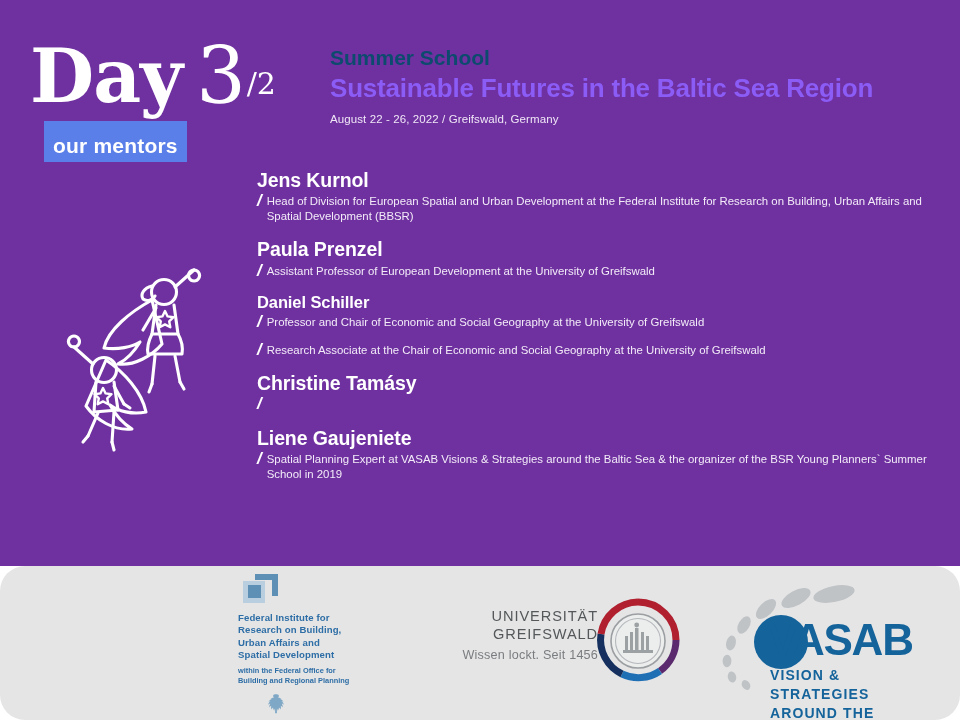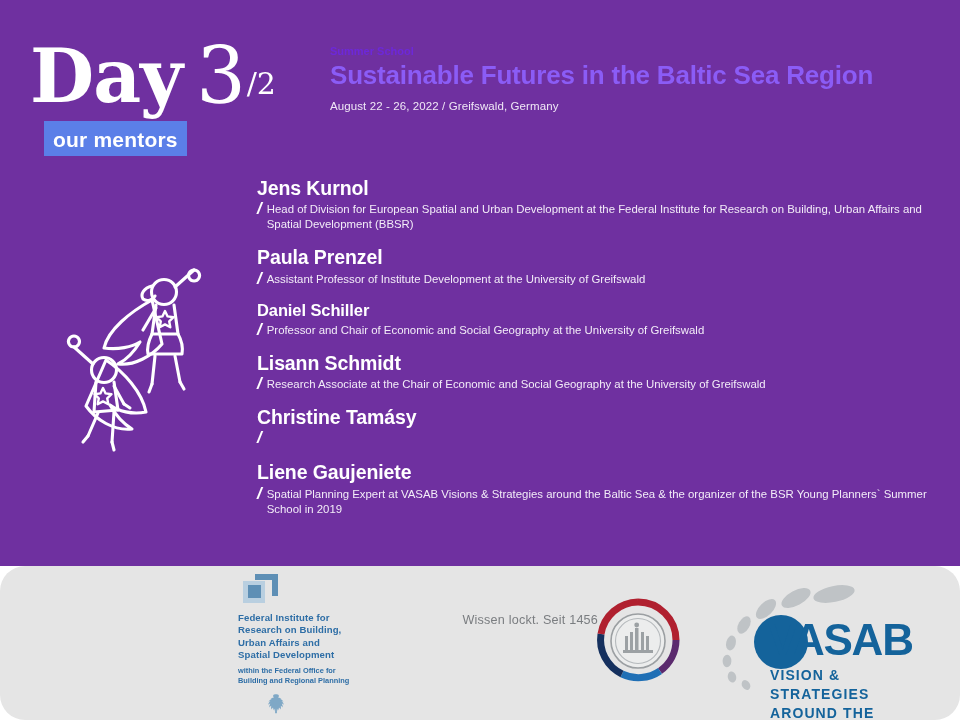--- a/index.html
+++ b/index.html
@@ -47,41 +47,41 @@
   }
   .mentors-tag {
     display:inline-block;
     margin-top:10px;
     margin-left:14px;
     background:#5b7fe8;
     color:#ffffff;
     font-weight:700;
     font-size:21px;
     letter-spacing:0.2px;
-    padding:7px 9px 4px 9px;
+    padding:13px 9px 4px 9px;
   }
 
   
   .school { position:absolute; left:330px; top:44px; width:620px; }
   .school .l1, .school .l2 {
-    color:#6d28d9; font-weight:700; font-size:11px; line-height:1.35;
+    color:#0c4a6e; font-weight:700; font-size:21px; line-height:1.35;
   }
   .school .title {
     color:#8b5cf6; font-weight:700; font-size:26px; line-height:1.22;
     margin-top:1px; letter-spacing:-0.2px; white-space:nowrap;
   }
   .school .date {
     color:#f0e7f6; font-size:11.5px; margin-top:8px; letter-spacing:0.1px;
   }
 
   
   .heroes { position:absolute; left:48px; top:252px; width:190px; height:205px; }
 
   
-  .mentors { position:absolute; left:257px; top:176px; width:680px; }
+  .mentors { position:absolute; left:257px; top:168px; width:680px; }
   .mentor { margin-bottom:13px; }
   .mentor:last-child { margin-bottom:0;margin-top:14px; }
   .m-name {
     color:#ffffff; font-weight:700; font-size:19.5px; line-height:1.25;
     letter-spacing:-0.1px;
   }
   .mentor.small .m-name { font-size:16.5px; }
   .m-role {
     color:#f3ecf8; font-size:11.4px; line-height:1.32; margin-top:2px;
     display:flex; align-items:flex-start;
@@ -225,34 +225,33 @@
           <span>Head of Division for European Spatial and Urban Development at the Federal Institute for Research on Building,</span>
           <span>Urban Affairs and Spatial Development (BBSR)</span>
         </span>
       </div>
     </div>
 
     <div class="mentor">
       <div class="m-name">Paula Prenzel</div>
       <div class="m-role">
         <span class="m-slash">/</span>
-        <span class="m-roletext">Assistant Professor of Institute Development at the University of Greifswald</span>
+        <span class="m-roletext">Assistant Professor of European Development at the University of Greifswald</span>
       </div>
     </div>
 
     <div class="mentor small">
       <div class="m-name">Daniel  Schiller</div>
       <div class="m-role">
         <span class="m-slash">/</span>
         <span class="m-roletext">Professor and Chair of Economic and Social Geography at the University of Greifswald</span>
       </div>
     </div>
 
     <div class="mentor">
-      <div class="m-name">Lisann Schmidt</div>
       <div class="m-role">
         <span class="m-slash">/</span>
         <span class="m-roletext">Research Associate at the Chair of Economic and Social Geography at the University of Greifswald</span>
       </div>
     </div>
 
     <div class="mentor">
       <div class="m-name">Christine Tamásy</div>
       <div class="m-role">
         <span class="m-slash">/</span>
@@ -307,20 +306,21 @@
                    .1-1.4-.2-2.8-.9-4 .8 .2 1.5 .6 2.1 1.2
                    -.3-1.5-1.1-2.8-2.3-3.8 .7 .1 1.4 .3 2 .7
                    -.7-1.2-1.8-2.2-3.2-2.8 .4-.1 .9-.1 1.3 0
                    -1-.8-2.2-1.3-3.6-1.5 .5-.3 .8-.8 .8-1.4
                    0-1-.8-1.8-1.9-1.8 z"></path>
         </svg>
       </div>
     </div>
 
     <div class="greif">
+      <div class="greif-1">UNIVERSITÄT GREIFSWALD</div>
       <div class="greif-2">Wissen lockt. Seit 1456</div>
     </div>
 
     <div class="greif-seal">
       <svg width="92" height="92" viewBox="0 0 92 92">
         <g fill="none" stroke-width="7" stroke-linecap="butt">
           <path d="M46 8 A 38 38 0 0 1 84 46" stroke="#b0202f"></path>
           <path d="M84 46 A 38 38 0 0 1 68 77" stroke="#5b2a6e"></path>
           <path d="M68 77 A 38 38 0 0 1 30 80" stroke="#1f6fb5"></path>
           <path d="M30 80 A 38 38 0 0 1 9 40" stroke="#15305e"></path>

